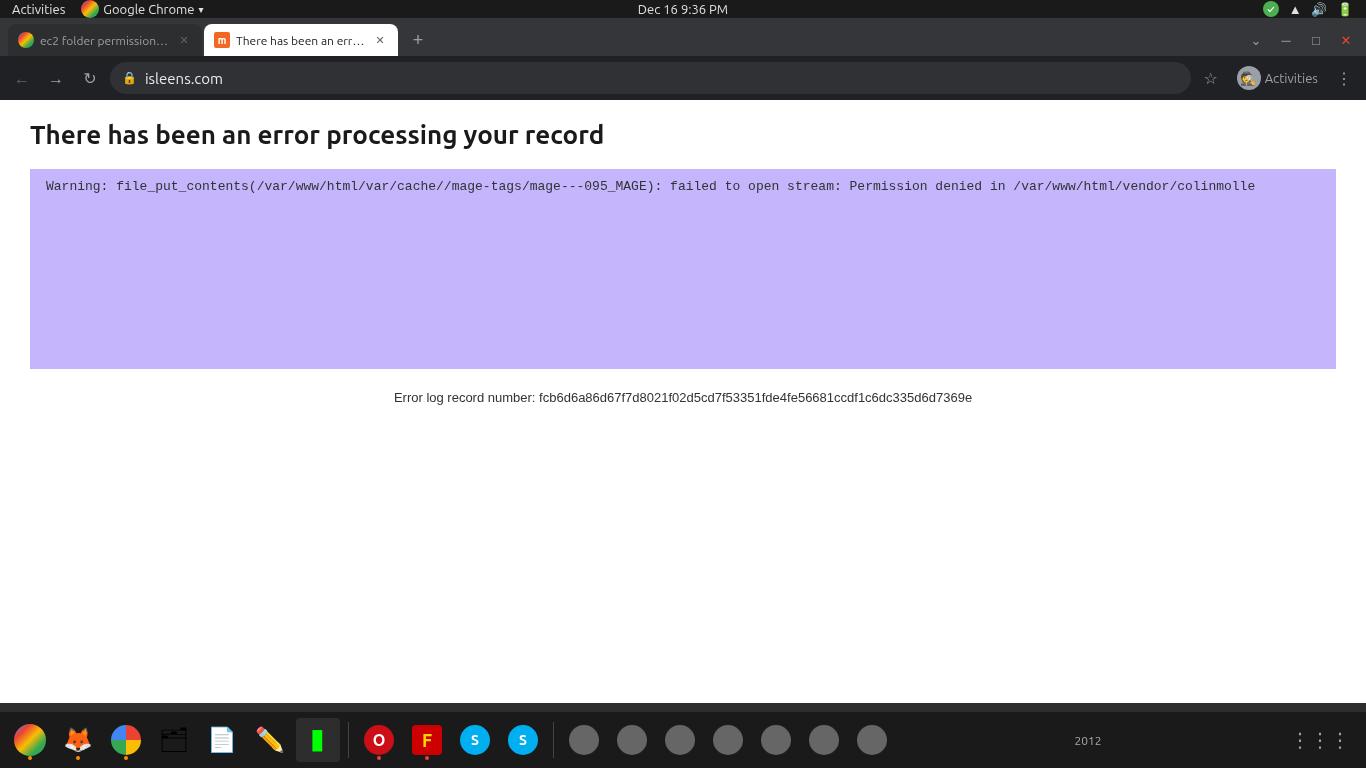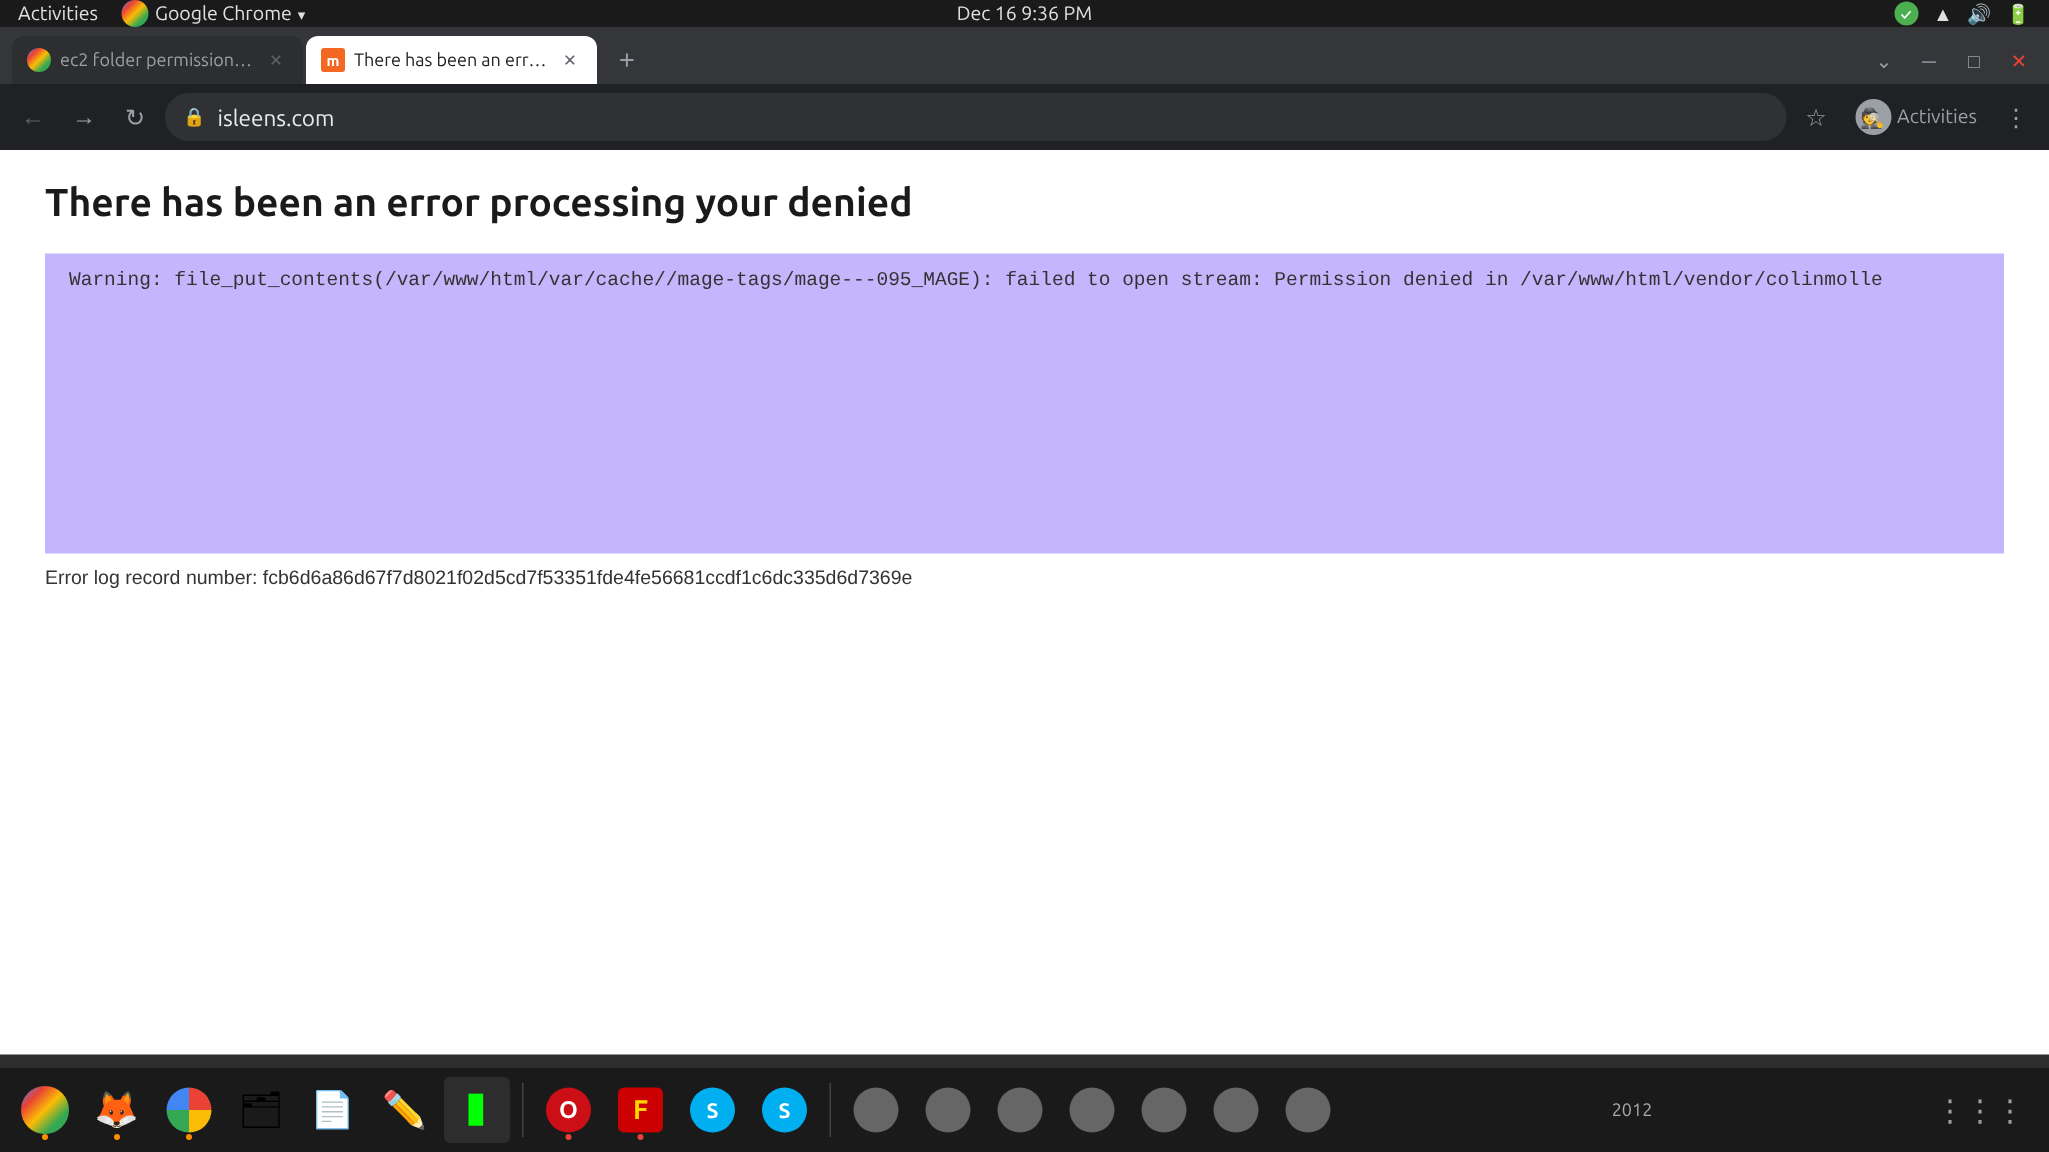--- a/index.html
+++ b/index.html
@@ -130,24 +130,25 @@
     }
 
     .error-title {
       font-size: 26px;
       font-weight: bold;
       color: #1a1a1a;
       margin-bottom: 20px;
     }
 
     .error-log-number {
-      margin-top: 8px;
+      margin-top: 21px;
       font-size: 13px;
       color: #333;
       font-family: Arial, sans-serif;
+      text-align: center;
     }
 
     
     .taskbar {
       background: #1a1a1a;
       height: 56px;
       display: flex;
       align-items: center;
       padding: 0 8px;
       gap: 4px;
@@ -264,21 +265,21 @@
       <div class="star-btn">☆</div>
       <div class="incognito-btn">
         <div class="incognito-icon-img">🕵</div>
         <span>Activities</span>
       </div>
       <div class="menu-btn">⋮</div>
     </div>
   </div>
 
   <div class="page-content">
-    <h1 class="error-title">There has been an error processing your denied</h1>
+    <h1 class="error-title">There has been an error processing your record</h1>
 
     <div class="pre-scroll-container">
       <div style="min-height:200px; padding:10px 16px; font-family:'Courier New',Courier,monospace; font-size:13px; color:#333; white-space:nowrap;">
         <span>Warning: file_put_contents(/var/www/html/var/cache//mage-tags/mage---095_MAGE): failed to open stream: Permission denied in /var/www/html/vendor/colinmolle</span>
       </div>
     </div>
 
     <div class="error-log-number">Error log record number: fcb6d6a86d67f7d8021f02d5cd7f53351fde4fe56681ccdf1c6dc335d6d7369e</div>
   </div>
 

